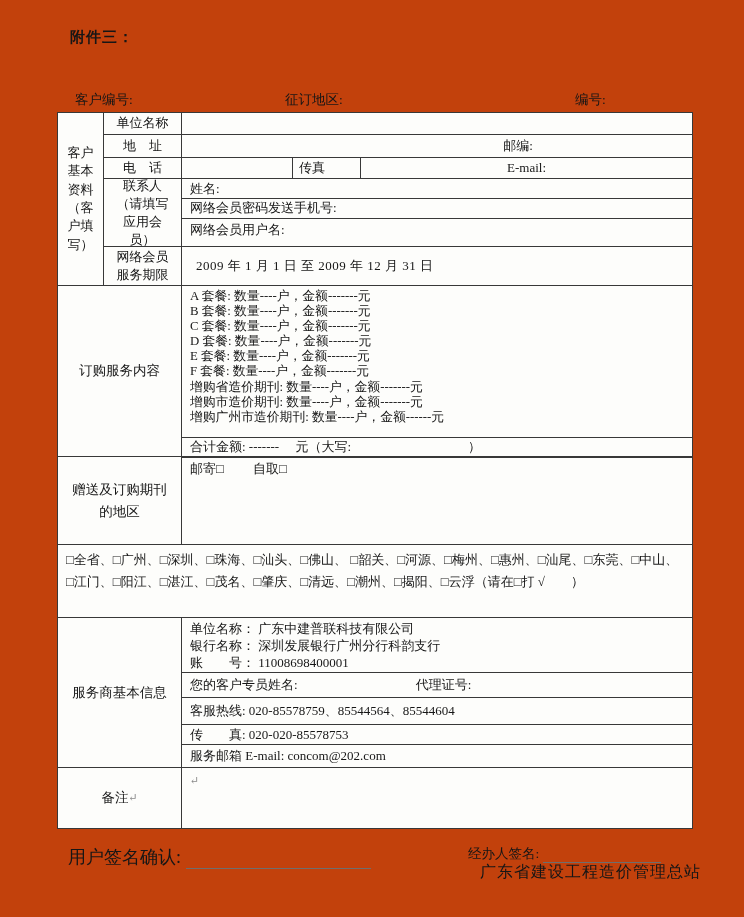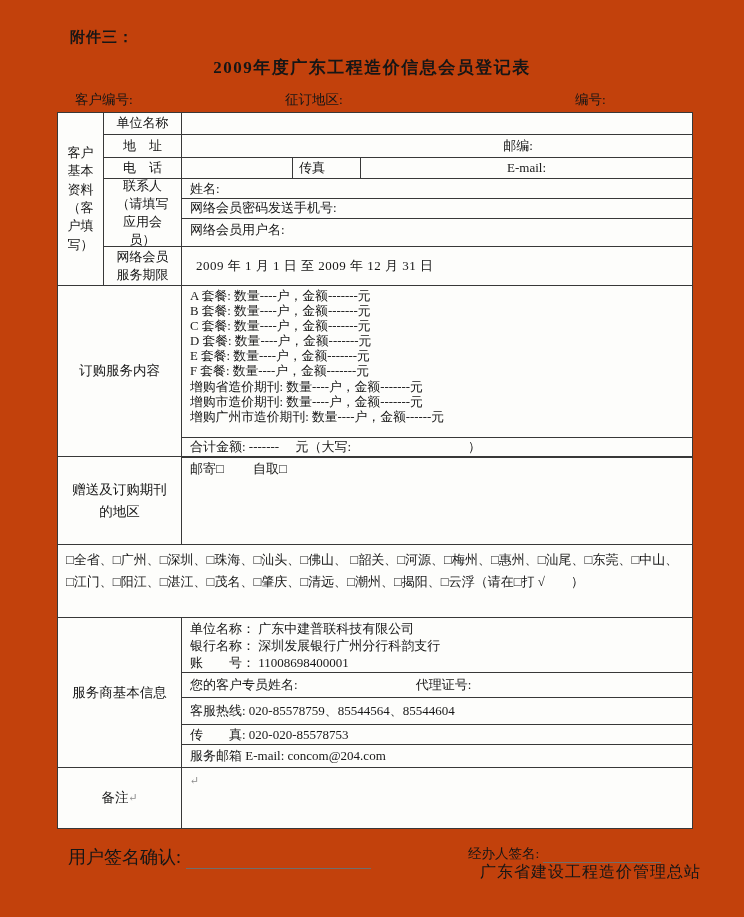--- a/index.html
+++ b/index.html
@@ -90,21 +90,20 @@
   .sign-line-user { width: 185px; }
   .sign-line-agent { width: 118px; }
   .org { position: absolute; left: 480px; top: 862px; font-size: 16px; letter-spacing: 1px; }
 </style>
 </head>
 <body>
 
 <div class="page">
 
   <div class="attachment">附件三：</div>
-  <div class="title">2009年度广东工程造价信息会员登记表</div>
 
   <span class="hdr-field hdr-customer">客户编号:</span>
   <span class="hdr-field hdr-area">征订地区:</span>
   <span class="hdr-field hdr-serial">编号:</span>
 
   <div class="form-table">
 
     <div class="sec sec1">
       <div class="side-label ctr preline">客户
 基本
@@ -185,21 +184,21 @@
       <div class="sec5-main">
         <div class="p p1 preline">单位名称：  广东中建普联科技有限公司
 银行名称： 深圳发展银行广州分行科韵支行
 账　　号： 11008698400001</div>
         <div class="p p2">
           <span>您的客户专员姓名:</span>
           <span class="agent-label">代理证号:</span>
         </div>
         <div class="p p3">客服热线: 020-85578759、85544564、85544604</div>
         <div class="p p4">传　　真: 020-020-85578753</div>
-        <div class="p p5">服务邮箱 E-mail: concom@204.com</div>
+        <div class="p p5">服务邮箱 E-mail: concom@202.com</div>
       </div>
     </div>
 
     <div class="sec sec6">
       <div class="big-label ctr">
         <span>备注</span>
           <span class="pilcrow">↵</span>
       </div>
       <div class="remark-cell">
         <span class="pilcrow">↵</span>

